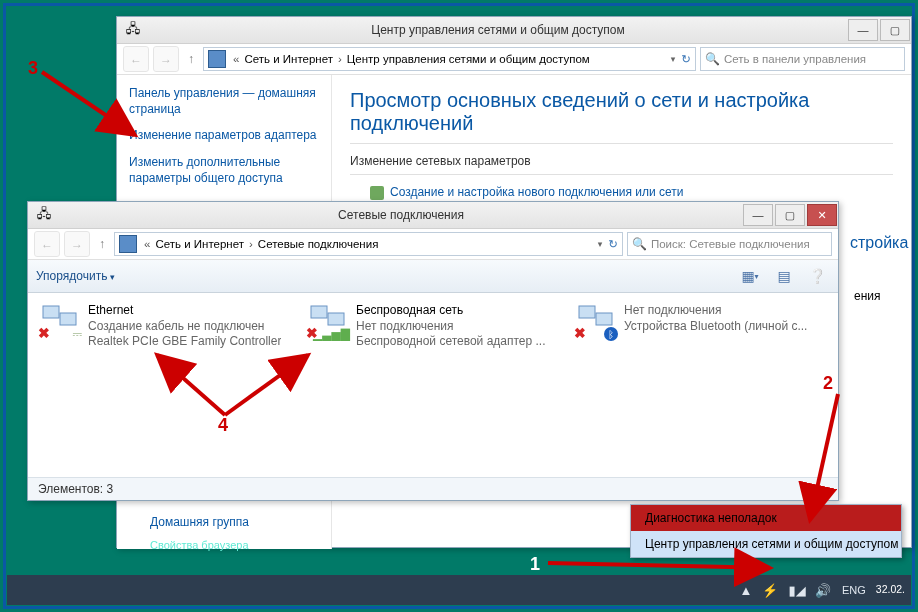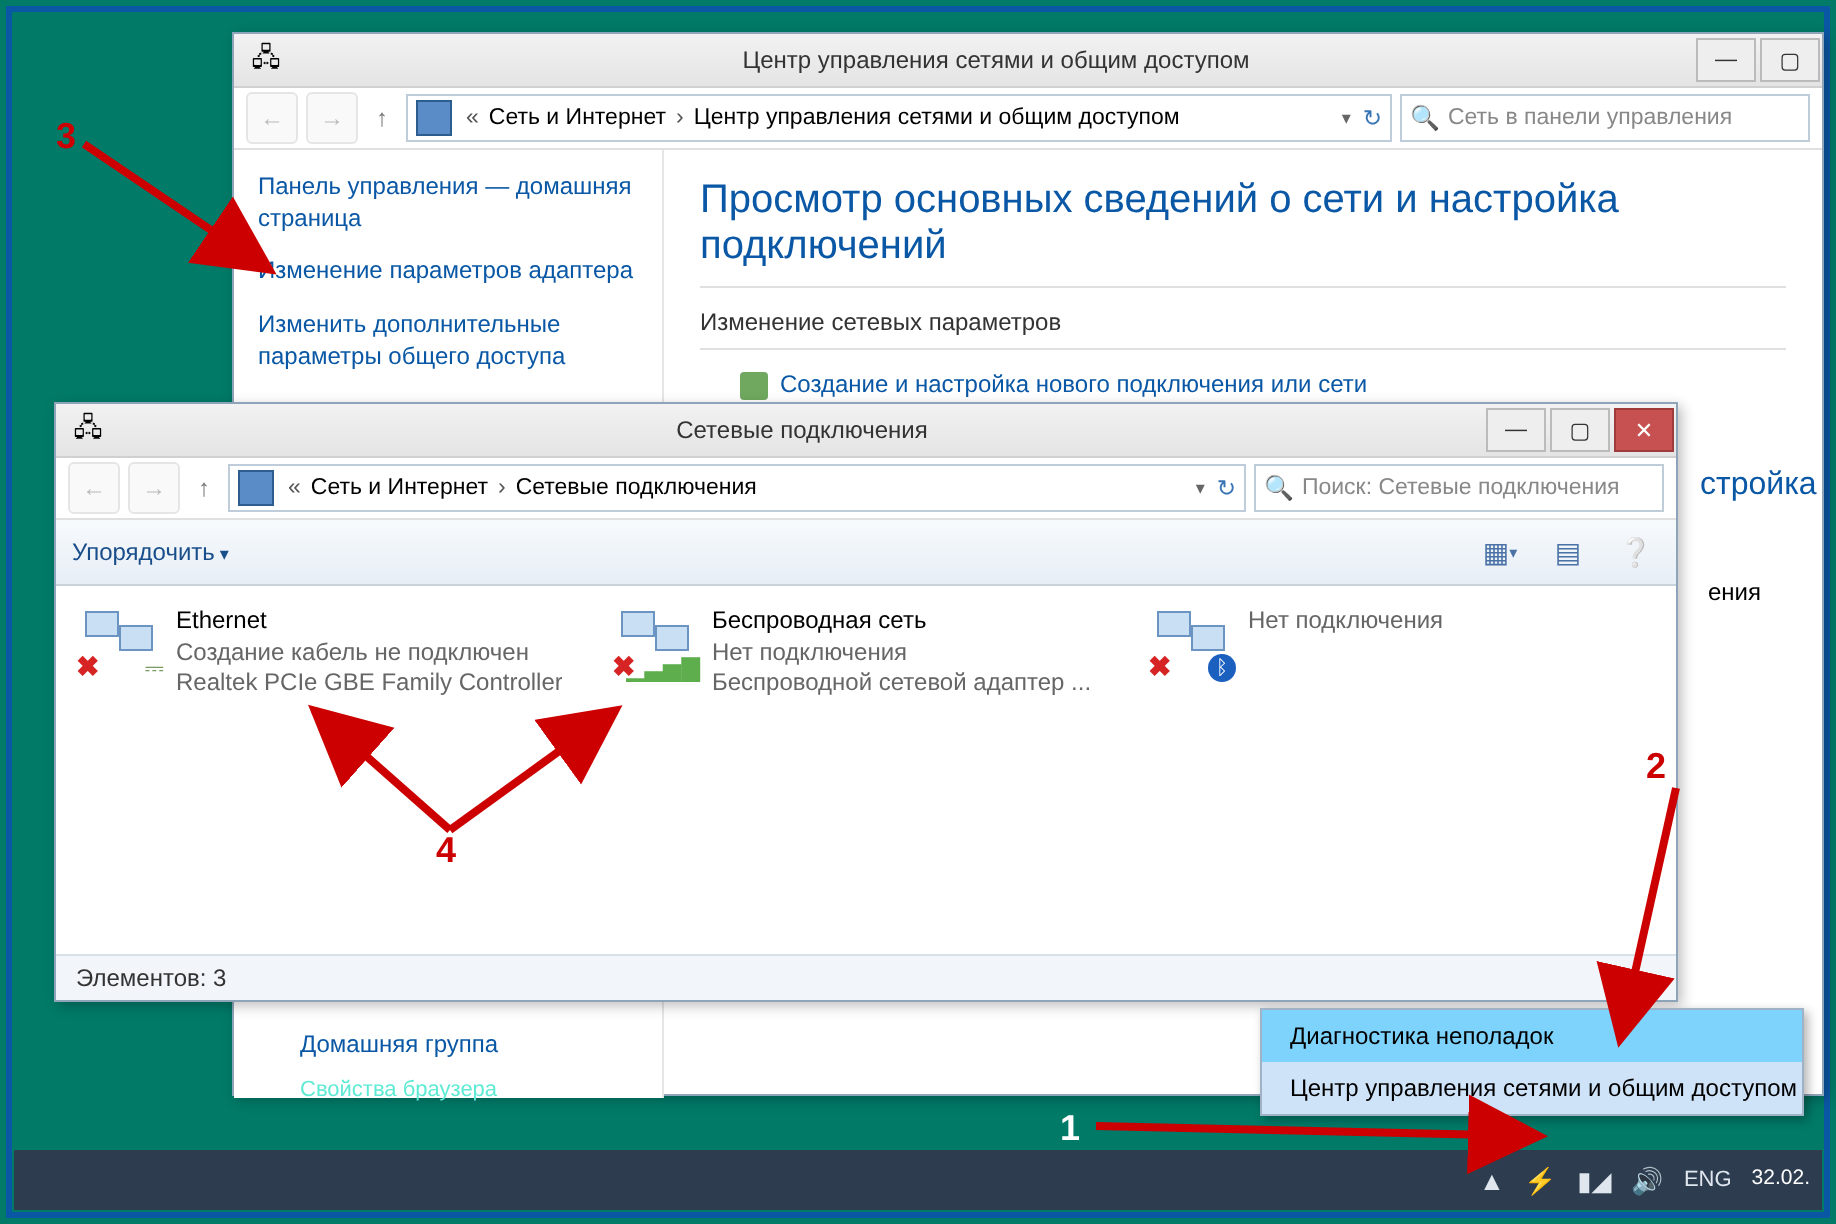--- a/index.html
+++ b/index.html
@@ -49,21 +49,21 @@
 .conn .nm{color:#000;}
 .conn .st{color:#666;}
 .conn .dv{color:#666;white-space:nowrap;overflow:hidden;text-overflow:ellipsis;max-width:210px;}
 .statusbar{position:absolute;left:0;right:0;bottom:0;height:22px;background:#f2f6fa;border-top:1px solid #d9e1e8;padding:0 10px;display:flex;align-items:center;color:#333;font-size:12px;}
 
 .taskbar{position:absolute;left:7px;right:7px;bottom:7px;height:30px;background:#2d3d4f;display:flex;align-items:center;color:#fff;font-size:11px;}
 .tray{position:absolute;right:6px;display:flex;align-items:center;gap:10px;}
 .tray .ti{color:#dfe6ee;font-size:13px;cursor:pointer;}
 .tray .dt{text-align:right;line-height:1.1;font-size:10.5px;}
 
-.ctxmenu{position:absolute;background:#7dd3fc;border:1px solid #9fb2c6;box-shadow:2px 2px 5px rgba(0,0,0,.3);font-size:12px;}
+.ctxmenu{position:absolute;background:#b91c1c;border:1px solid #9fb2c6;box-shadow:2px 2px 5px rgba(0,0,0,.3);font-size:12px;}
 .ctxmenu .mi{padding:6px 14px;cursor:pointer;white-space:nowrap;}
 .ctxmenu .mi.hl{background:#cfe3f8;}
 
 .annot-num{position:absolute;font:bold 18px Arial;color:#cc0000;pointer-events:none;}
 svg.arrows{position:absolute;inset:0;pointer-events:none;}
 </style>
 </head>
 <body>
 
 <div class="frame"></div>
@@ -196,20 +196,21 @@
       <div class="cicon">
         <svg width="40" height="36">
             <rect x="3" y="3" width="16" height="12" fill="#c9dff3" stroke="#6b94c3"></rect>
             <rect x="20" y="10" width="16" height="12" fill="#c9dff3" stroke="#6b94c3"></rect>
           </svg>
         <span class="xmark">✖</span>
         <span class="sub" style="background:#1b5fbf;color:#fff;border-radius:50%;width:14px;height:14px;display:inline-flex;align-items:center;justify-content:center;font-size:10px;">ᛒ</span>
       </div>
       <div class="txt">
         <div class="st">Нет подключения</div>
+        <div class="dv">Устройства Bluetooth (личной с...</div>
       </div>
     </div>
   </div>
   <div class="statusbar">
     <span>Элементов: 3</span>
   </div>
 </div>
 
 <div class="ctxmenu" style="left:630px;top:504px;width:270px;">
   <div class="mi">Диагностика неполадок</div>

